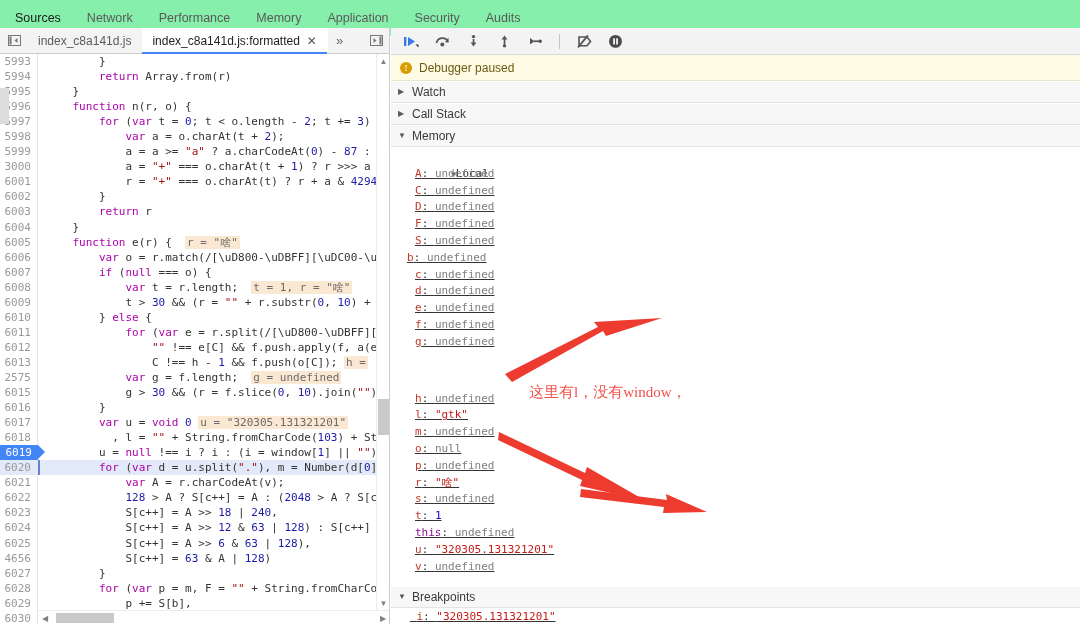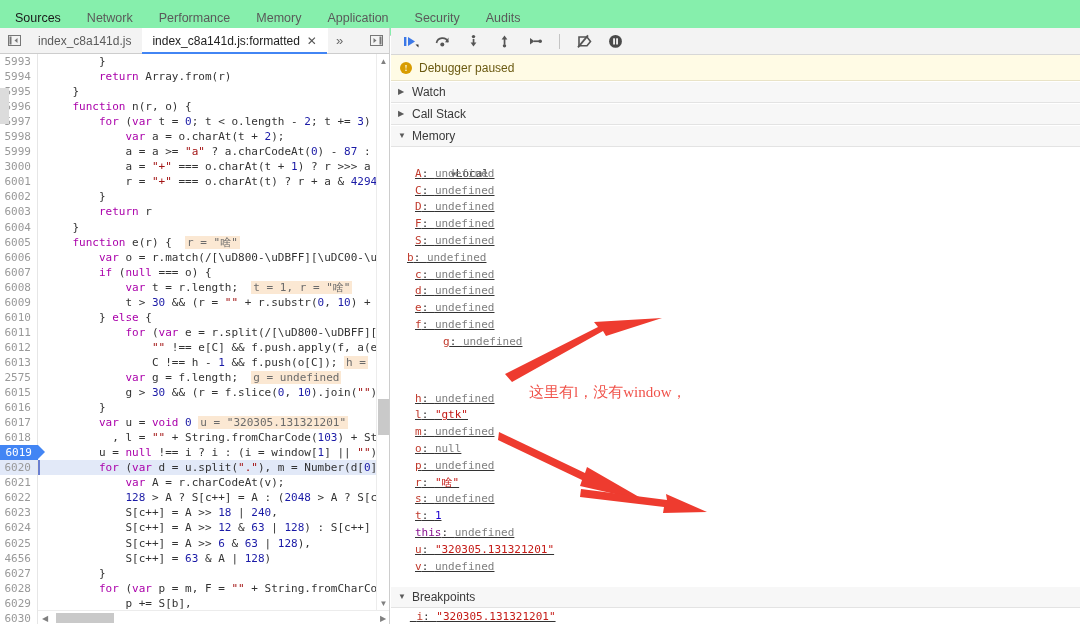--- a/index.html
+++ b/index.html
@@ -475,21 +475,21 @@
           <div class="scope-row" style="padding-left: 24px;"><span class="skey">A</span><span>: </span><span class="sval-undef">undefined</span></div>
           <div class="scope-row" style="padding-left: 24px;"><span class="skey">C</span><span>: </span><span class="sval-undef">undefined</span></div>
           <div class="scope-row" style="padding-left: 24px;"><span class="skey">D</span><span>: </span><span class="sval-undef">undefined</span></div>
           <div class="scope-row" style="padding-left: 24px;"><span class="skey">F</span><span>: </span><span class="sval-undef">undefined</span></div>
           <div class="scope-row" style="padding-left: 24px;"><span class="skey">S</span><span>: </span><span class="sval-undef">undefined</span></div>
           <div class="scope-row" style="padding-left: 16px;"><span class="skey">b</span><span>: </span><span class="sval-undef">undefined</span></div>
           <div class="scope-row" style="padding-left: 24px;"><span class="skey">c</span><span>: </span><span class="sval-undef">undefined</span></div>
           <div class="scope-row" style="padding-left: 24px;"><span class="skey">d</span><span>: </span><span class="sval-undef">undefined</span></div>
           <div class="scope-row" style="padding-left: 24px;"><span class="skey">e</span><span>: </span><span class="sval-undef">undefined</span></div>
           <div class="scope-row" style="padding-left: 24px;"><span class="skey">f</span><span>: </span><span class="sval-undef">undefined</span></div>
-          <div class="scope-row" style="padding-left: 24px; margin-left: 28px;"><span class="skey">g</span><span>: </span><span class="sval-undef">undefined</span></div>
+          <div class="scope-row" style="padding-left: 24px;"><span class="skey">g</span><span>: </span><span class="sval-undef">undefined</span></div>
           <div class="scope-row" style="padding-left: 24px; margin-top: 40px;"><span class="skey">h</span><span>: </span><span class="sval-undef">undefined</span></div>
           <div class="scope-row" style="padding-left: 24px;"><span class="skey">l</span><span>: </span><span class="sval-str">"gtk"</span></div>
           <div class="scope-row" style="padding-left: 24px;"><span class="skey">m</span><span>: </span><span class="sval-undef">undefined</span></div>
           <div class="scope-row" style="padding-left: 24px;"><span class="skey">o</span><span>: </span><span class="sval-null">null</span></div>
           <div class="scope-row" style="padding-left: 24px;"><span class="skey">p</span><span>: </span><span class="sval-undef">undefined</span></div>
           <div class="scope-row" style="padding-left: 24px;"><span class="skey">r</span><span>: </span><span class="sval-str">"啥"</span></div>
           <div class="scope-row" style="padding-left: 24px;"><span class="skey">s</span><span>: </span><span class="sval-undef">undefined</span></div>
           <div class="scope-row" style="padding-left: 24px;"><span class="skey">t</span><span>: </span><span class="sval-num">1</span></div>
           <div class="scope-row" style="padding-left: 24px;"><span class="skey dark">this</span><span>: </span><span class="sval-undef">undefined</span></div>
           <div class="scope-row" style="padding-left: 24px;"><span class="skey">u</span><span>: </span><span class="sval-str">"320305.131321201"</span></div>

